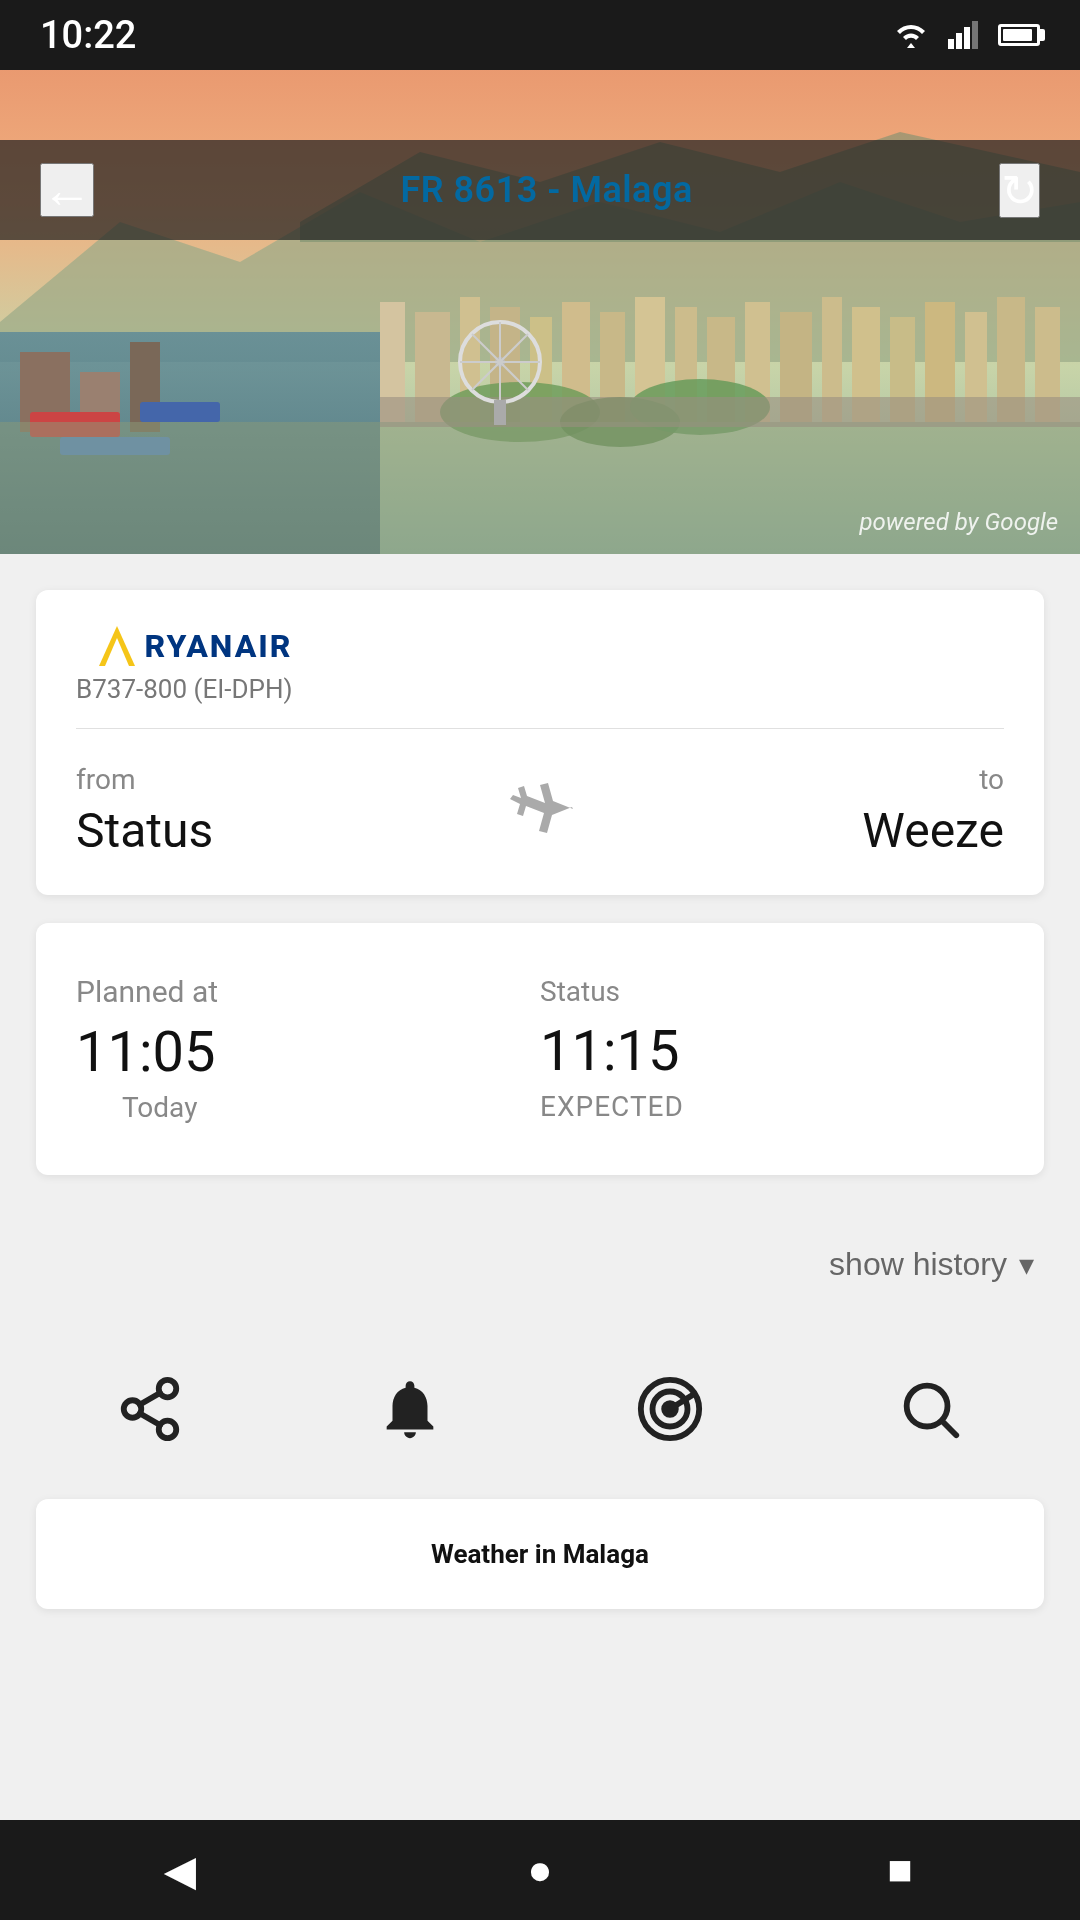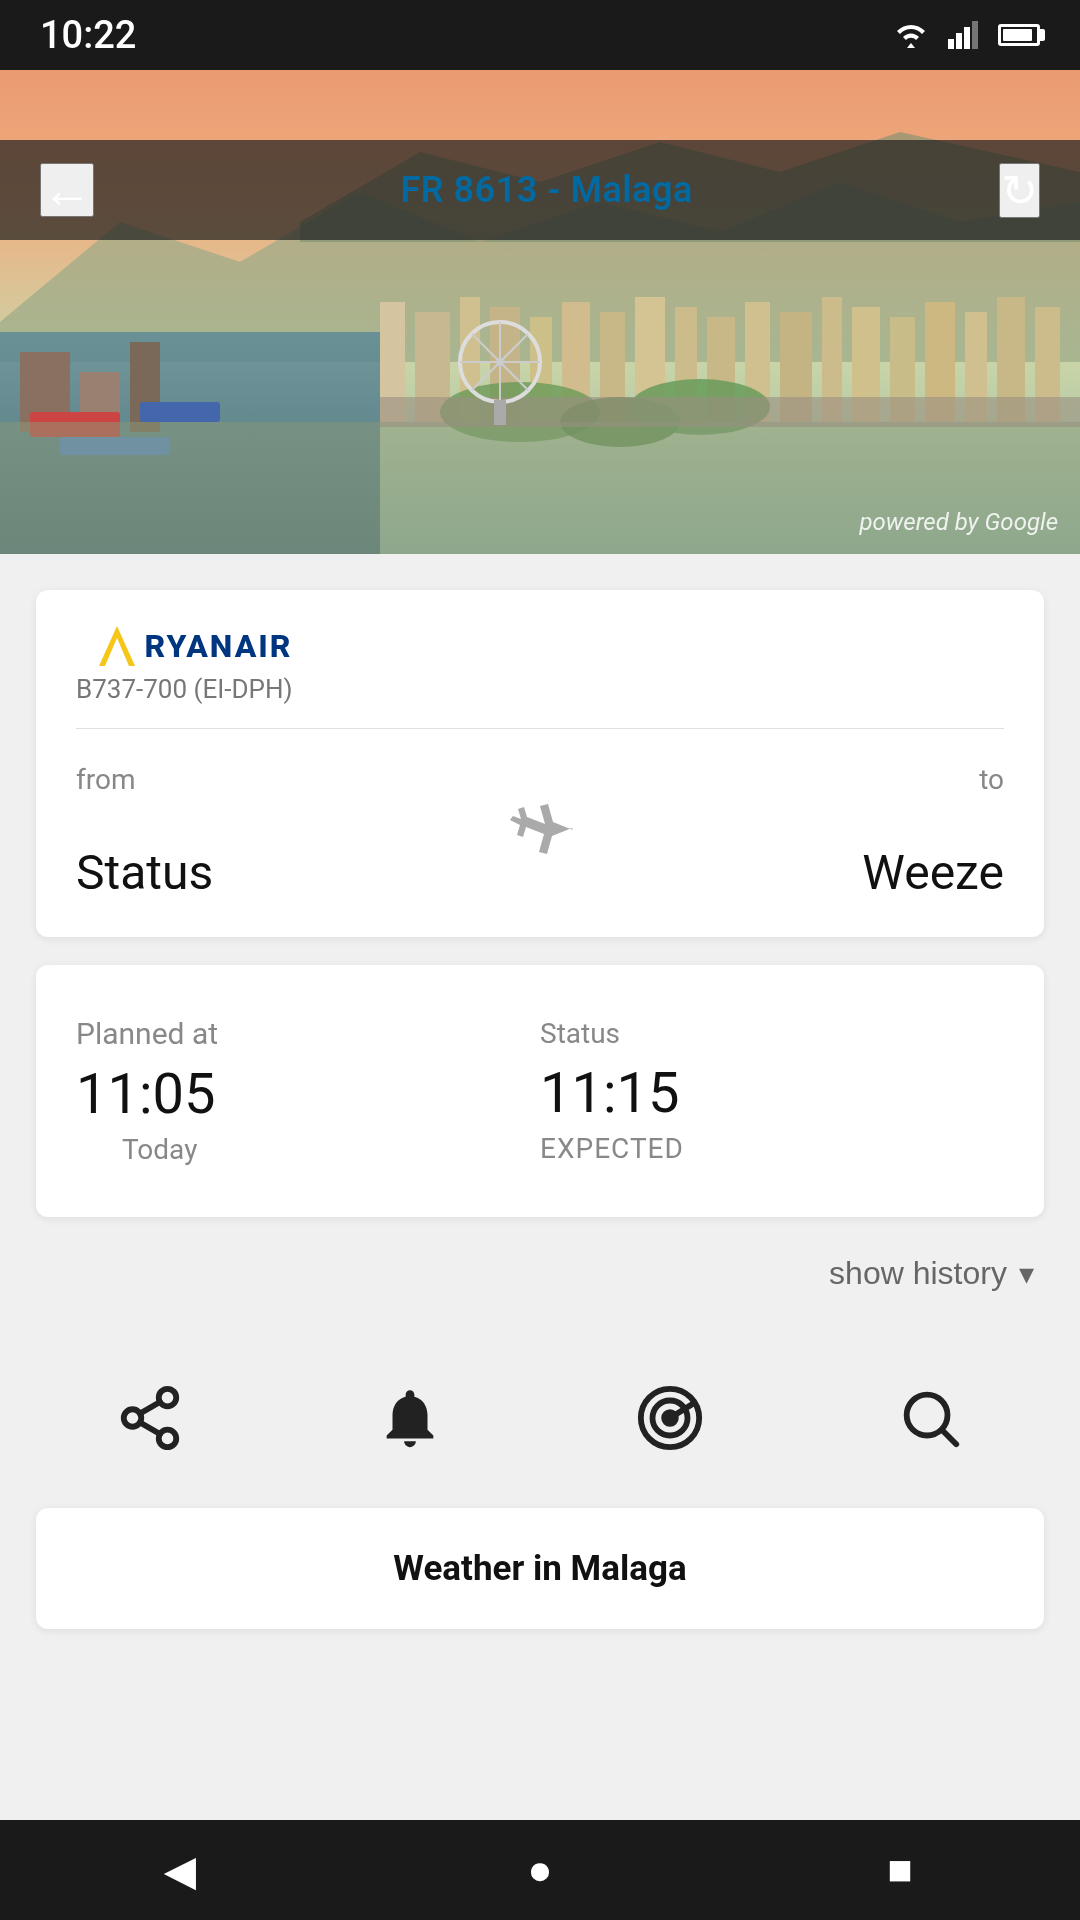--- a/index.html
+++ b/index.html
@@ -185,21 +185,20 @@
     
     .route-row {
       display: flex;
       align-items: center;
       justify-content: space-between;
       padding-top: 10px;
     }
     .route-from, .route-to {
       display: flex;
       flex-direction: column;
-      gap: 42px;
     }
     .route-label {
       font-size: 28px;
       color: #888;
       margin-bottom: 6px;
     }
     .route-city {
       font-size: 48px;
       font-weight: 400;
       color: #111;
@@ -274,20 +273,21 @@
     }
     .show-history-btn {
       display: flex;
       align-items: center;
       gap: 12px;
       color: #666;
       font-size: 32px;
       cursor: pointer;
       background: none;
       border: none;
+      margin-top: 33px;
     }
     .chevron-down {
       font-size: 30px;
       color: #666;
     }
 
     
     .action-row {
       display: flex;
       justify-content: space-around;
@@ -308,21 +308,21 @@
 
     
     .weather-card {
       background: white;
       border-radius: 12px;
       margin: 0 36px;
       padding: 40px;
       box-shadow: 0 2px 8px rgba(0,0,0,0.08);
     }
     .weather-title {
-      font-size: 35px;
+      font-size: 26px;
       font-weight: 700;
       color: #111;
       text-align: center;
     }
 
     
     .bottom-nav {
       width: 100%;
       height: 100px;
       background: #1a1a1a;
@@ -468,21 +468,21 @@
   <div class="flight-card">
     <div class="flight-card-top">
       <div class="airline-right">
         <div class="ryanair-logo">
           <svg width="36" height="40" viewBox="0 0 36 40">
             <polygon points="18,0 36,40 0,40" fill="#f5c518"></polygon>
             <polygon points="18,12 30,40 6,40" fill="white"></polygon>
           </svg>
           <span class="ryanair-text">RYANAIR</span>
         </div>
-        <div class="aircraft-info">B737-700  (EI-DPH)</div>
+        <div class="aircraft-info">B737-800  (EI-DPH)</div>
       </div>
     </div>
     <div class="route-row">
       <div class="route-from">
         <span class="route-label">from</span>
         <span class="route-city">Status</span>
       </div>
       <div class="plane-icon-svg">
         <svg width="80" height="60" viewBox="0 0 80 60" fill="#aaa">
           <path d="M75 28l-20-8-5-18-8 2 5 18-18-7-3-10-6 2 3 10-8-3-3 4 10 5-3 10 6 2 3-10 18 7-5 18 8 2 5-18 20-8z"></path>

